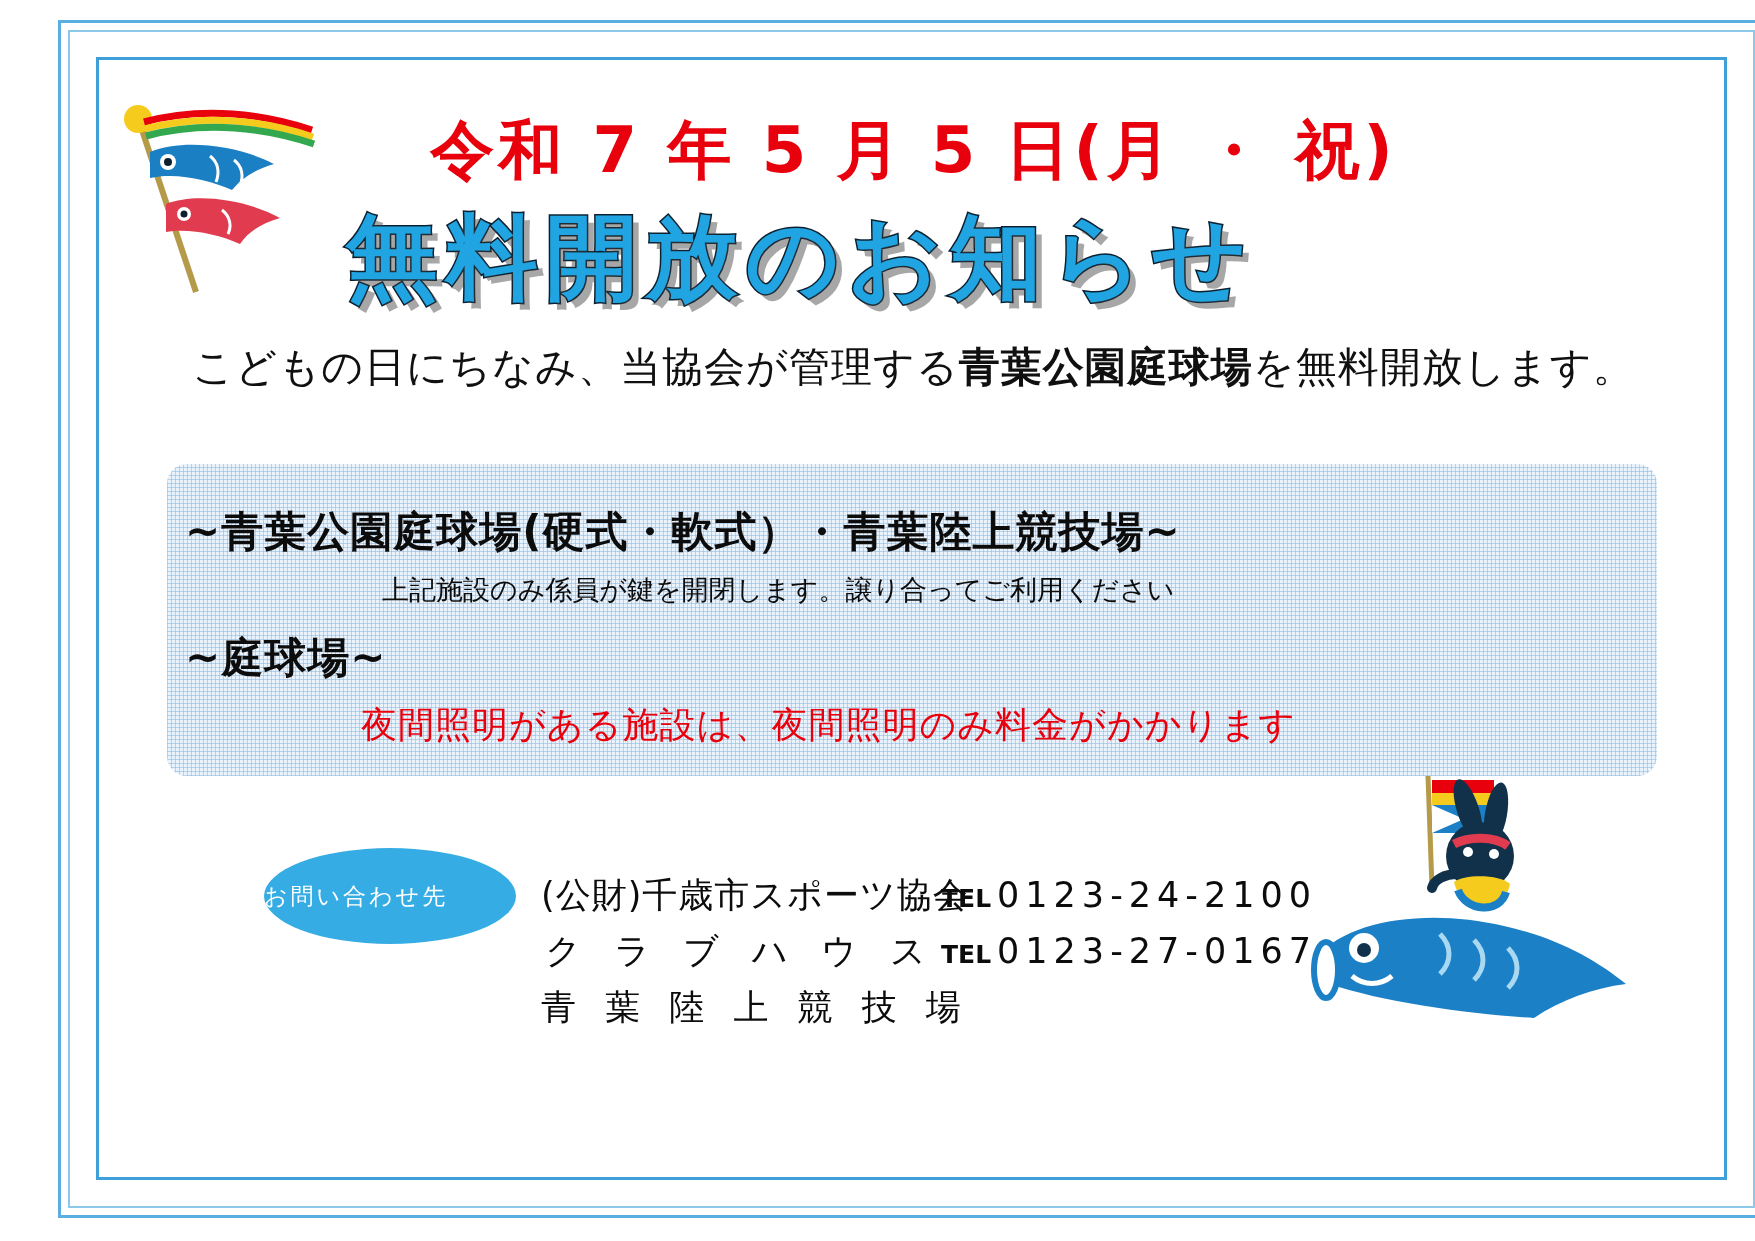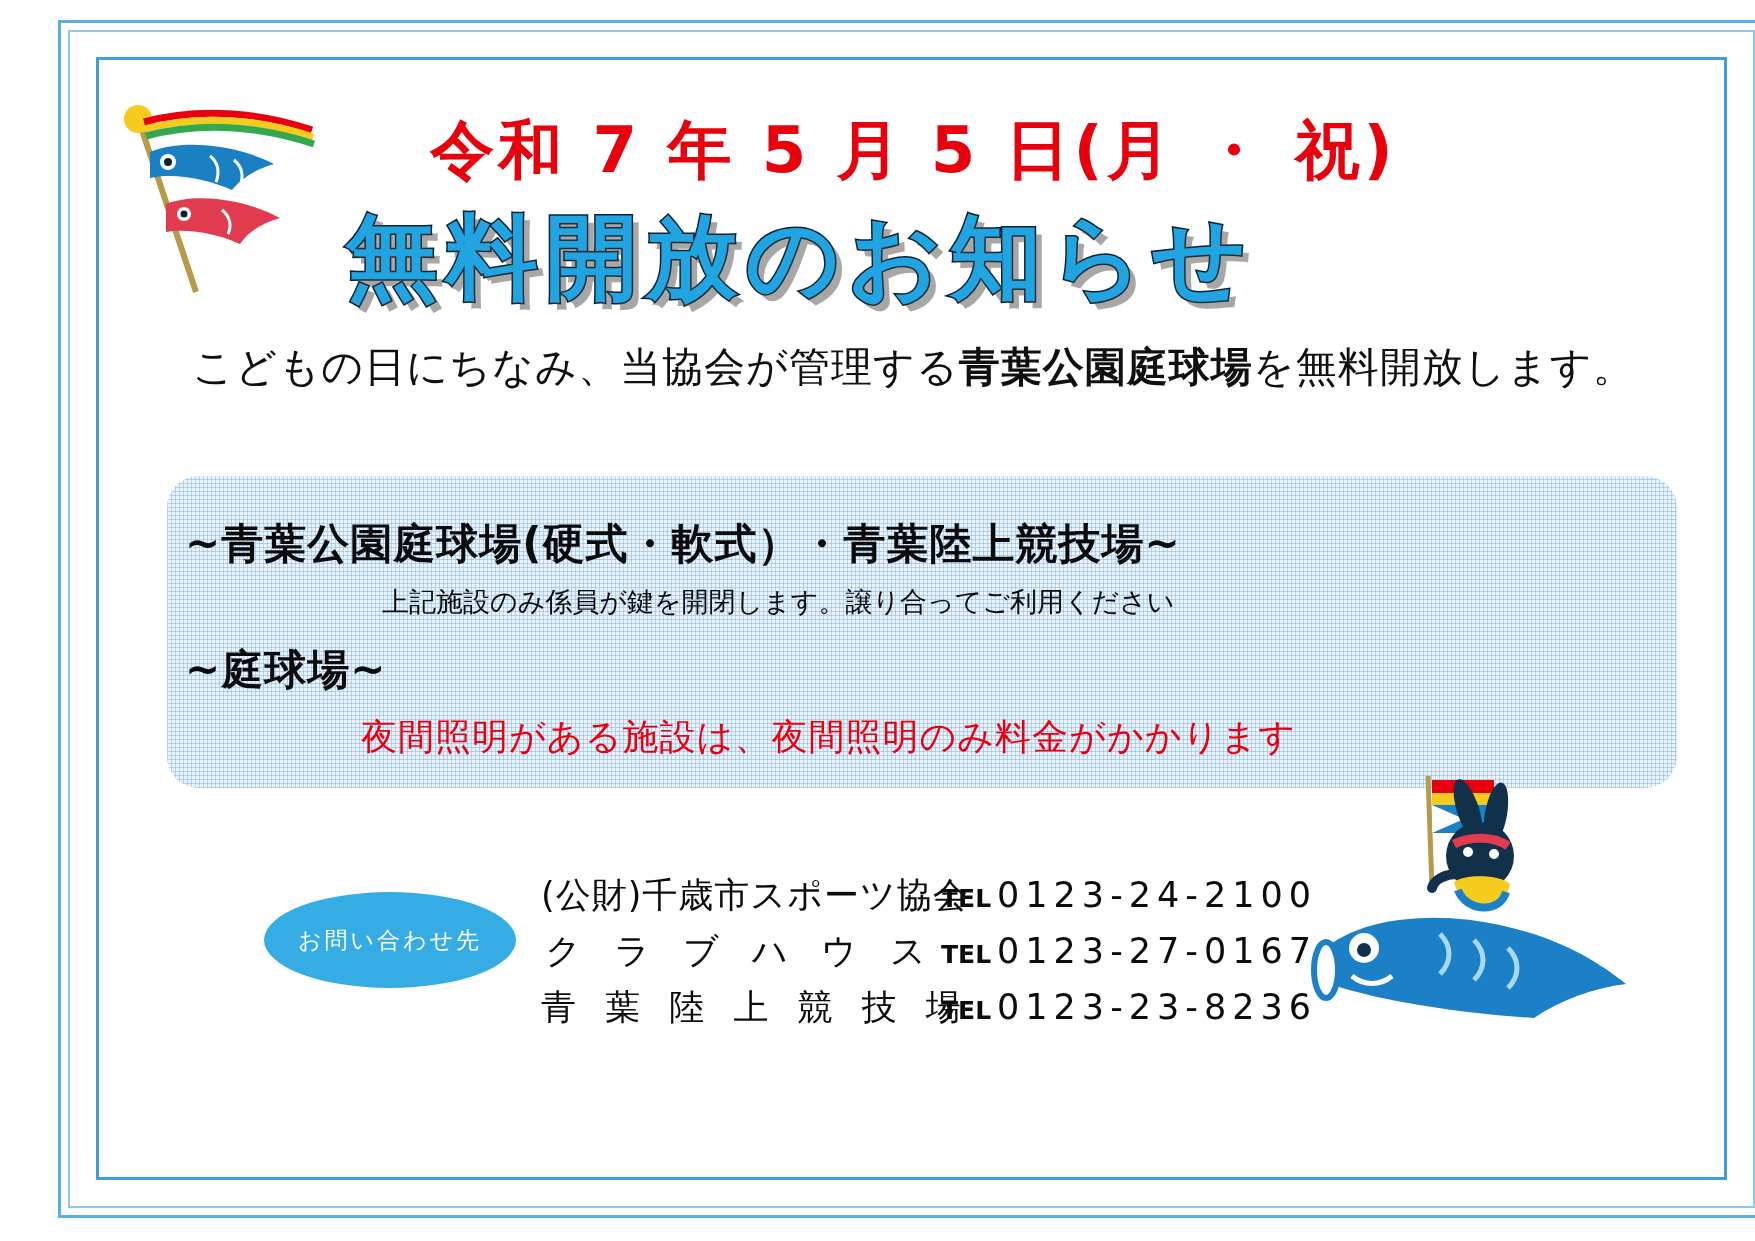--- a/index.html
+++ b/index.html
@@ -82,29 +82,28 @@
   }
   .reserve-strong{
     color:#e8000d;font-size:54px;font-weight:700;letter-spacing:2px;
   }
   .reserve-rest{
     color:#101010;font-size:40px;font-weight:700;letter-spacing:0px;
   }
 
   
   .info-box{
-    position:absolute;left:131px;top:476px;
+    position:absolute;left:131px;top:464px;
     width:1490px;height:312px;
-    border-radius:32px;
+    border-radius:20px;
     background-color:#eaf2fb;
     background-image:
       repeating-linear-gradient(0deg, rgba(137,184,226,.55) 0 1px, rgba(255,255,255,0) 1px 4px),
       repeating-linear-gradient(90deg, rgba(137,184,226,.55) 0 1px, rgba(255,255,255,0) 1px 4px);
     overflow:hidden;
-    padding-left:20px;
   }
   .box-line1{
     position:absolute;left:18px;top:40px;
     font-size:42px;font-weight:700;color:#0c0c0c;letter-spacing:1px;
     white-space:nowrap;
     font-family:"DejaVu Sans","Liberation Sans",sans-serif;
   }
   .box-line2{
     position:absolute;left:215px;top:108px;
     font-size:27px;color:#0c0c0c;letter-spacing:0px;
@@ -120,25 +119,25 @@
   }
   .box-line4{
     position:absolute;left:194px;top:237px;
     font-size:36px;color:#e8000d;letter-spacing:1px;
     white-space:nowrap;
     font-family:"DejaVu Sans","Liberation Sans",sans-serif;
   }
 
   
   .inquiry-badge{
-    position:absolute;left:228px;top:892px;
+    position:absolute;left:228px;top:848px;
     width:252px;height:96px;
     border-radius:50%;
     background:#36ace4;
-    display:flex;align-items:center;justify-content:center;
+    display:flex;align-items:center;
   }
   .inquiry-badge span{
     color:#ffffff;font-size:23px;letter-spacing:3px;
     font-family:"DejaVu Sans","Liberation Sans",sans-serif;
   }
 
   
   .contact{
     position:absolute;left:505px;top:872px;width:800px;
   }
@@ -228,21 +227,20 @@
       <div class="contact-tel"><span class="tel-mark">TEL</span><span class="sp-1">0123-24-2100</span></div>
     </div>
 
     <div class="contact-row">
       <div class="contact-name sp-2">ク ラ ブ ハ ウ ス</div>
       <div class="contact-tel"><span class="tel-mark">TEL</span><span class="sp-1">0123-27-0167</span></div>
     </div>
 
     <div class="contact-row">
       <div class="contact-name sp-3">青 葉 陸 上 競 技 場</div>
-      <div class="contact-tel"><span class="tel-mark">TEL</span><span class="sp-1">0123-23-8236</span></div>
     </div>
 
   </div>
 
   <div class="koi-bottom">
     <svg viewBox="0 0 340 290" width="340" height="290">
 
       <path d="M10 186 C 40 150, 120 138, 196 156 C 250 168, 288 190, 318 214
                C 286 218, 252 230, 226 248 C 160 244, 74 232, 22 214
                C 14 206, 10 196, 10 186 Z" fill="#1b80c6"></path>

